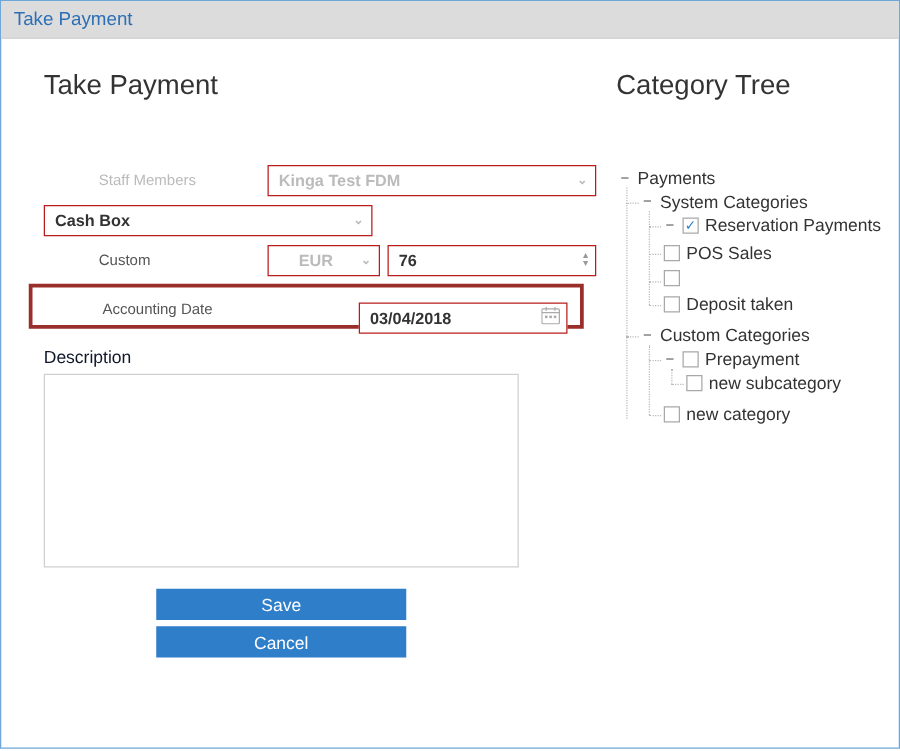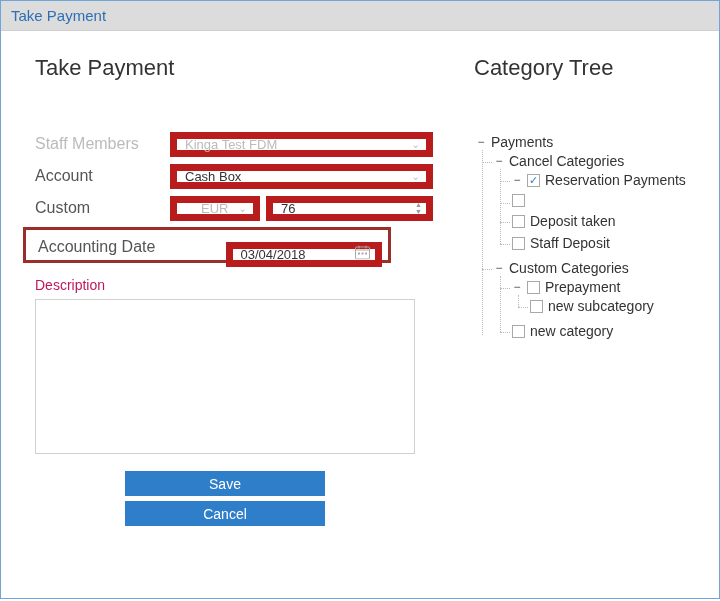--- a/index.html
+++ b/index.html
@@ -48,33 +48,35 @@
   }
   .form-row {
     display: flex;
     align-items: center;
     margin-bottom: 6px;
     height: 26px;
   }
   .form-label {
     width: 135px;
     color: #555;
-    font-size: 16px;
+    font-size: 12px;
+    margin-left: 44px;
   }
   .form-label.disabled { color: #bbb; }
   .select, .input {
     height: 25px;
-    border: 7px solid #b91c1c;
+    border: 1px solid #b91c1c;
     background: #fff;
     font-size: 13px;
     padding: 0 22px 0 8px;
     position: relative;
     display: flex;
     align-items: center;
     color: #333;
+    font-weight: bold;
   }
   .select.disabled { color: #bbb; }
   .select .chev {
     position: absolute;
     right: 6px;
     top: 50%;
     transform: translateY(-50%);
     color: #bbb;
     font-size: 10px;
   }
@@ -91,32 +93,32 @@
     justify-content: center;
     gap: 0;
   }
   .spinner span { font-size: 7px; color: #999; line-height: 7px; cursor: pointer;}
   .highlight-box {
     border: 3px solid #9a2e2a;
     padding: 4px 6px 0 0;
     margin-left: -12px;
     margin-top: 4px;
     margin-bottom: 12px;
-    width: 368px;
+    width: 444px;
   }
   .highlight-box .form-row { margin: 0; padding-left:12px;}
   .date-in { width: 167px; position: relative; margin-top: 14px; }
   .cal-icon {
     position: absolute;
     right: 5px;
     top: 50%;
     transform: translateY(-50%);
     color: #aaa;
   }
-  .desc-label { margin: 14px 0 6px 0; color:#be185d;}
+  .desc-label { margin: 14px 0 6px 0; color:#0f172a;}
   .textarea {
     width: 380px;
     height: 155px;
     border: 1px solid #d0d0d0;
     background: #fff;
     resize: none;
     font-family: inherit;
     font-size: 13px;
     padding: 4px;
   }
@@ -212,21 +214,20 @@
 
       <div class="form-row">
         <div class="form-label disabled">Staff Members</div>
         <div class="select w-full disabled">
           <span>Kinga Test FDM</span>
           <span class="chev">⌄</span>
         </div>
       </div>
 
       <div class="form-row">
-        <div class="form-label">Account</div>
         <div class="select w-full">
           <span>Cash Box</span>
           <span class="chev">⌄</span>
         </div>
       </div>
 
       <div class="form-row">
         <div class="form-label">Custom</div>
         <div class="select currency-sel disabled">
           <span>EUR</span>
@@ -276,45 +277,45 @@
         <ul>
           <li>
             <div class="node">
               <span class="toggle">−</span>
               <span class="node-label">Payments</span>
             </div>
             <ul>
               <li>
                 <div class="node">
                   <span class="toggle">−</span>
-                  <span class="node-label">Cancel Categories</span>
+                  <span class="node-label">System Categories</span>
                 </div>
                 <ul>
                   <li>
                     <div class="node">
                       <span class="toggle">−</span>
                       <span class="chk checked"></span>
                       <span class="node-label">Reservation Payments</span>
                     </div>
                   </li>
                   <li>
                       <div class="node">
                         <span class="chk"></span>
+                        <span class="node-label">POS Sales</span>
+                      </div>
+                    </li>
+                  <li>
+                      <div class="node">
+                        <span class="chk"></span>
                       </div>
                     </li>
                   <li>
                       <div class="node">
                         <span class="chk"></span>
                         <span class="node-label">Deposit taken</span>
-                      </div>
-                    </li>
-                  <li>
-                      <div class="node">
-                        <span class="chk"></span>
-                        <span class="node-label">Staff Deposit</span>
                       </div>
                     </li>
                 </ul>
               </li>
               <li>
                 <div class="node">
                   <span class="toggle">−</span>
                   <span class="node-label">Custom Categories</span>
                 </div>
                 <ul>

